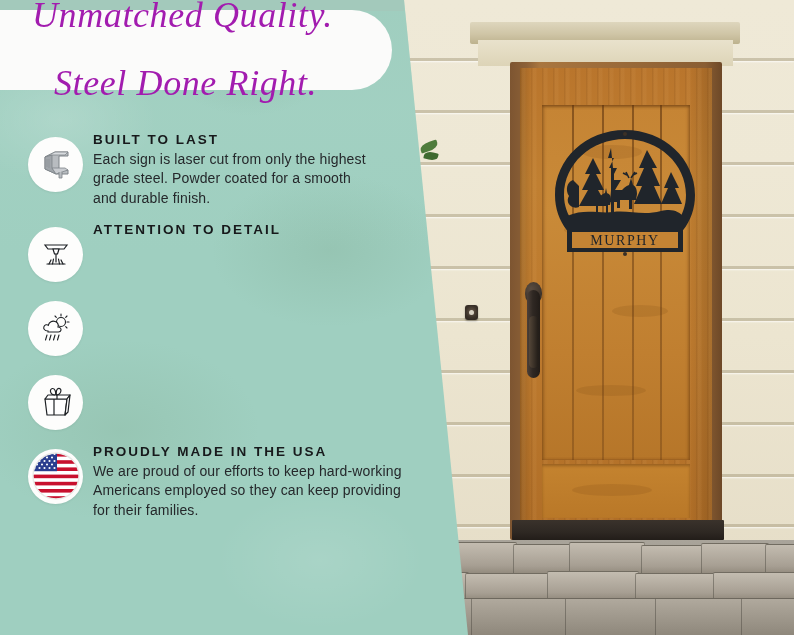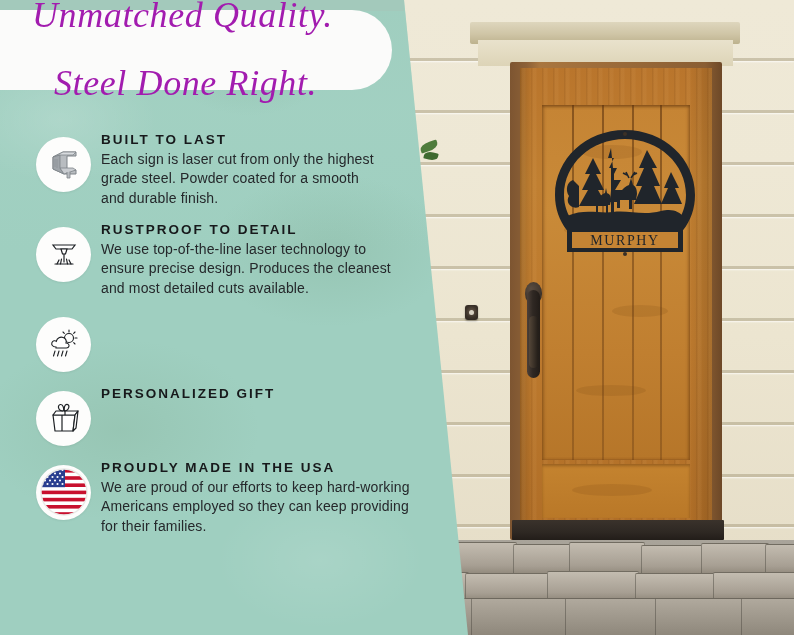--- a/index.html
+++ b/index.html
@@ -215,21 +215,21 @@
     line-height: 1.22;
     color: #a21caf;
     letter-spacing: 0.6px;
     white-space: nowrap;
   }
   .title-line.second { padding-left: 22px; margin-top: 24px; }
 
   
   .features {
     position: absolute;
-    left: 16px; top: 130px;
+    left: 8px; top: 130px;
     width: 470px;
   }
   .feature {
     position: relative;
     display: flex;
     align-items: flex-start;
     margin-bottom: 12px;
     min-height: 60px;
   }
   .feature .badge {
@@ -426,24 +426,21 @@
             <line x1="17" y1="17" x2="17" y2="25"></line>
             <line x1="8" y1="27" x2="26" y2="27"></line>
             <line x1="12" y1="23" x2="10" y2="27"></line>
             <line x1="14.5" y1="22" x2="13.5" y2="27"></line>
             <line x1="19.5" y1="22" x2="20.5" y2="27"></line>
             <line x1="22" y1="23" x2="24" y2="27"></line>
           </g>
         </svg>
       </div>
       <div class="copy">
-        <div class="f-title">RUSTPROOF TO DETAIL</div>
-        <div class="f-body">We use top-of-the-line laser technology to
-ensure precise design. Produces the cleanest
-and most detailed cuts available.</div>
+        <div class="f-title">ATTENTION TO DETAIL</div>
       </div>
     </div>
 
     <div class="feature">
       <div class="badge">
         <svg width="34" height="34" viewBox="0 0 34 34">
           <g fill="none" stroke="#1d2024" stroke-width="1.1" stroke-linecap="round">
             <circle cx="22" cy="11" r="4.5"></circle>
             <line x1="22" y1="3" x2="22" y2="5"></line>
             <line x1="28" y1="5" x2="26.7" y2="6.3"></line>
@@ -470,21 +467,20 @@
             <path d="M6 14 L9 10 L31 10 L28 14 Z"></path>
             <path d="M28 14 L31 10 L29 27 L26 30 Z"></path>
             <line x1="15" y1="14" x2="15" y2="30"></line>
             <line x1="18" y1="10" x2="18" y2="14"></line>
             <path d="M16 10 C11 10 10 4 13.5 3.5 C16.5 3.2 16.8 8 16.8 10" fill="none"></path>
             <path d="M17 10 C22 10 23.5 3.8 20 3.4 C17 3.1 17.2 8 17.2 10" fill="none"></path>
           </g>
         </svg>
       </div>
       <div class="copy">
-        <div class="f-title">PERSONALIZED GIFT</div>
       </div>
     </div>
 
     <div class="feature">
       <div class="badge">
         <svg width="50" height="50" viewBox="0 0 50 50">
           <defs>
             <clipPath id="flagClip">
                 <circle cx="25" cy="25" r="23"></circle>
               </clipPath>

